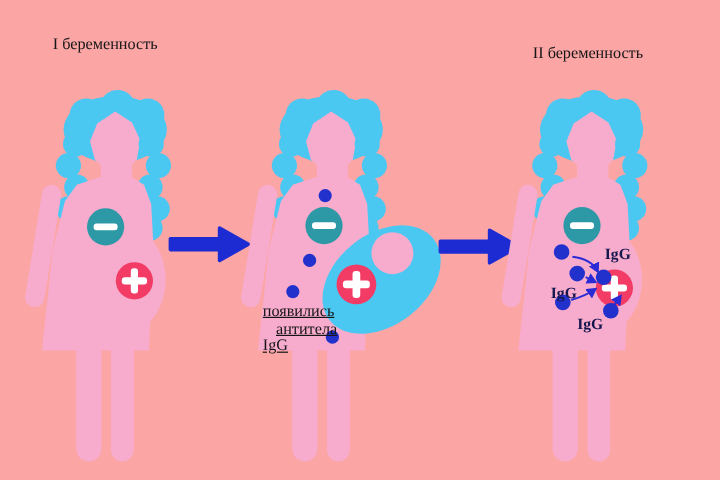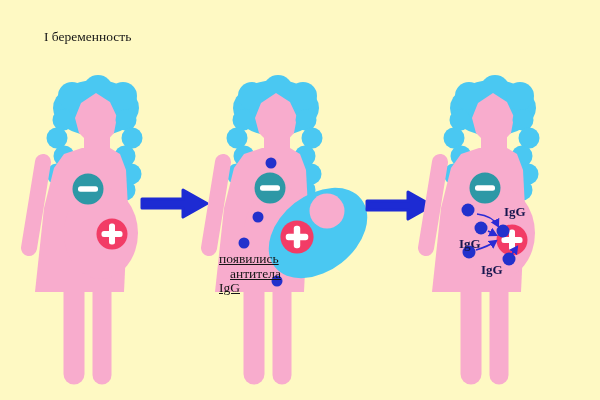--- a/index.html
+++ b/index.html
@@ -1,16 +1,16 @@
 <!DOCTYPE html>
 <html><head>
 <meta charset="utf-8">
 <style>
   html,body{margin:0;padding:0;}
-  #canvas{position:relative;width:600px;height:400px;background:#fef9c3;overflow:hidden;
+  #canvas{position:relative;width:600px;height:400px;background:#fca5a5;overflow:hidden;
           font-family:"Liberation Serif","DejaVu Serif",serif;}
   .lbl{position:absolute;color:#161616;font-size:13.5px;line-height:16px;white-space:nowrap;}
   .cap{position:absolute;color:#161616;font-size:13.5px;white-space:nowrap;text-decoration:underline;}
   .igg{position:absolute;color:#16164E;font-size:13px;font-weight:bold;white-space:nowrap;}
   svg{position:absolute;left:0;top:0;}
 </style>
 </head>
 <body>
 
 <div id="canvas">
@@ -107,20 +107,21 @@
       <g stroke="#2B2BD5" stroke-width="1.6" fill="none">
         <path d="M477,214 Q493,216 498,226" marker-end="url(#ah)"></path>
         <path d="M488,231 L496,235" marker-end="url(#ah)"></path>
         <path d="M476,250 Q489,246 496,241" marker-end="url(#ah)"></path>
         <path d="M512,254 L517,247" marker-end="url(#ah)"></path>
       </g>
     </g>
   </svg>
 
   <div class="lbl" style="left:44px;top:29px">I беременность</div>
+  <div class="lbl" style="left:444px;top:36px">II беременность</div>
 
   <div class="cap" style="left:219px;top:251px">появились</div>
   <div class="cap" style="left:230px;top:266px">антитела</div>
   <div class="cap" style="left:219px;top:280px">IgG</div>
 
   <div class="igg" style="left:504px;top:204px">IgG</div>
   <div class="igg" style="left:459px;top:236px">IgG</div>
   <div class="igg" style="left:481px;top:262px">IgG</div>
 </div>
 

